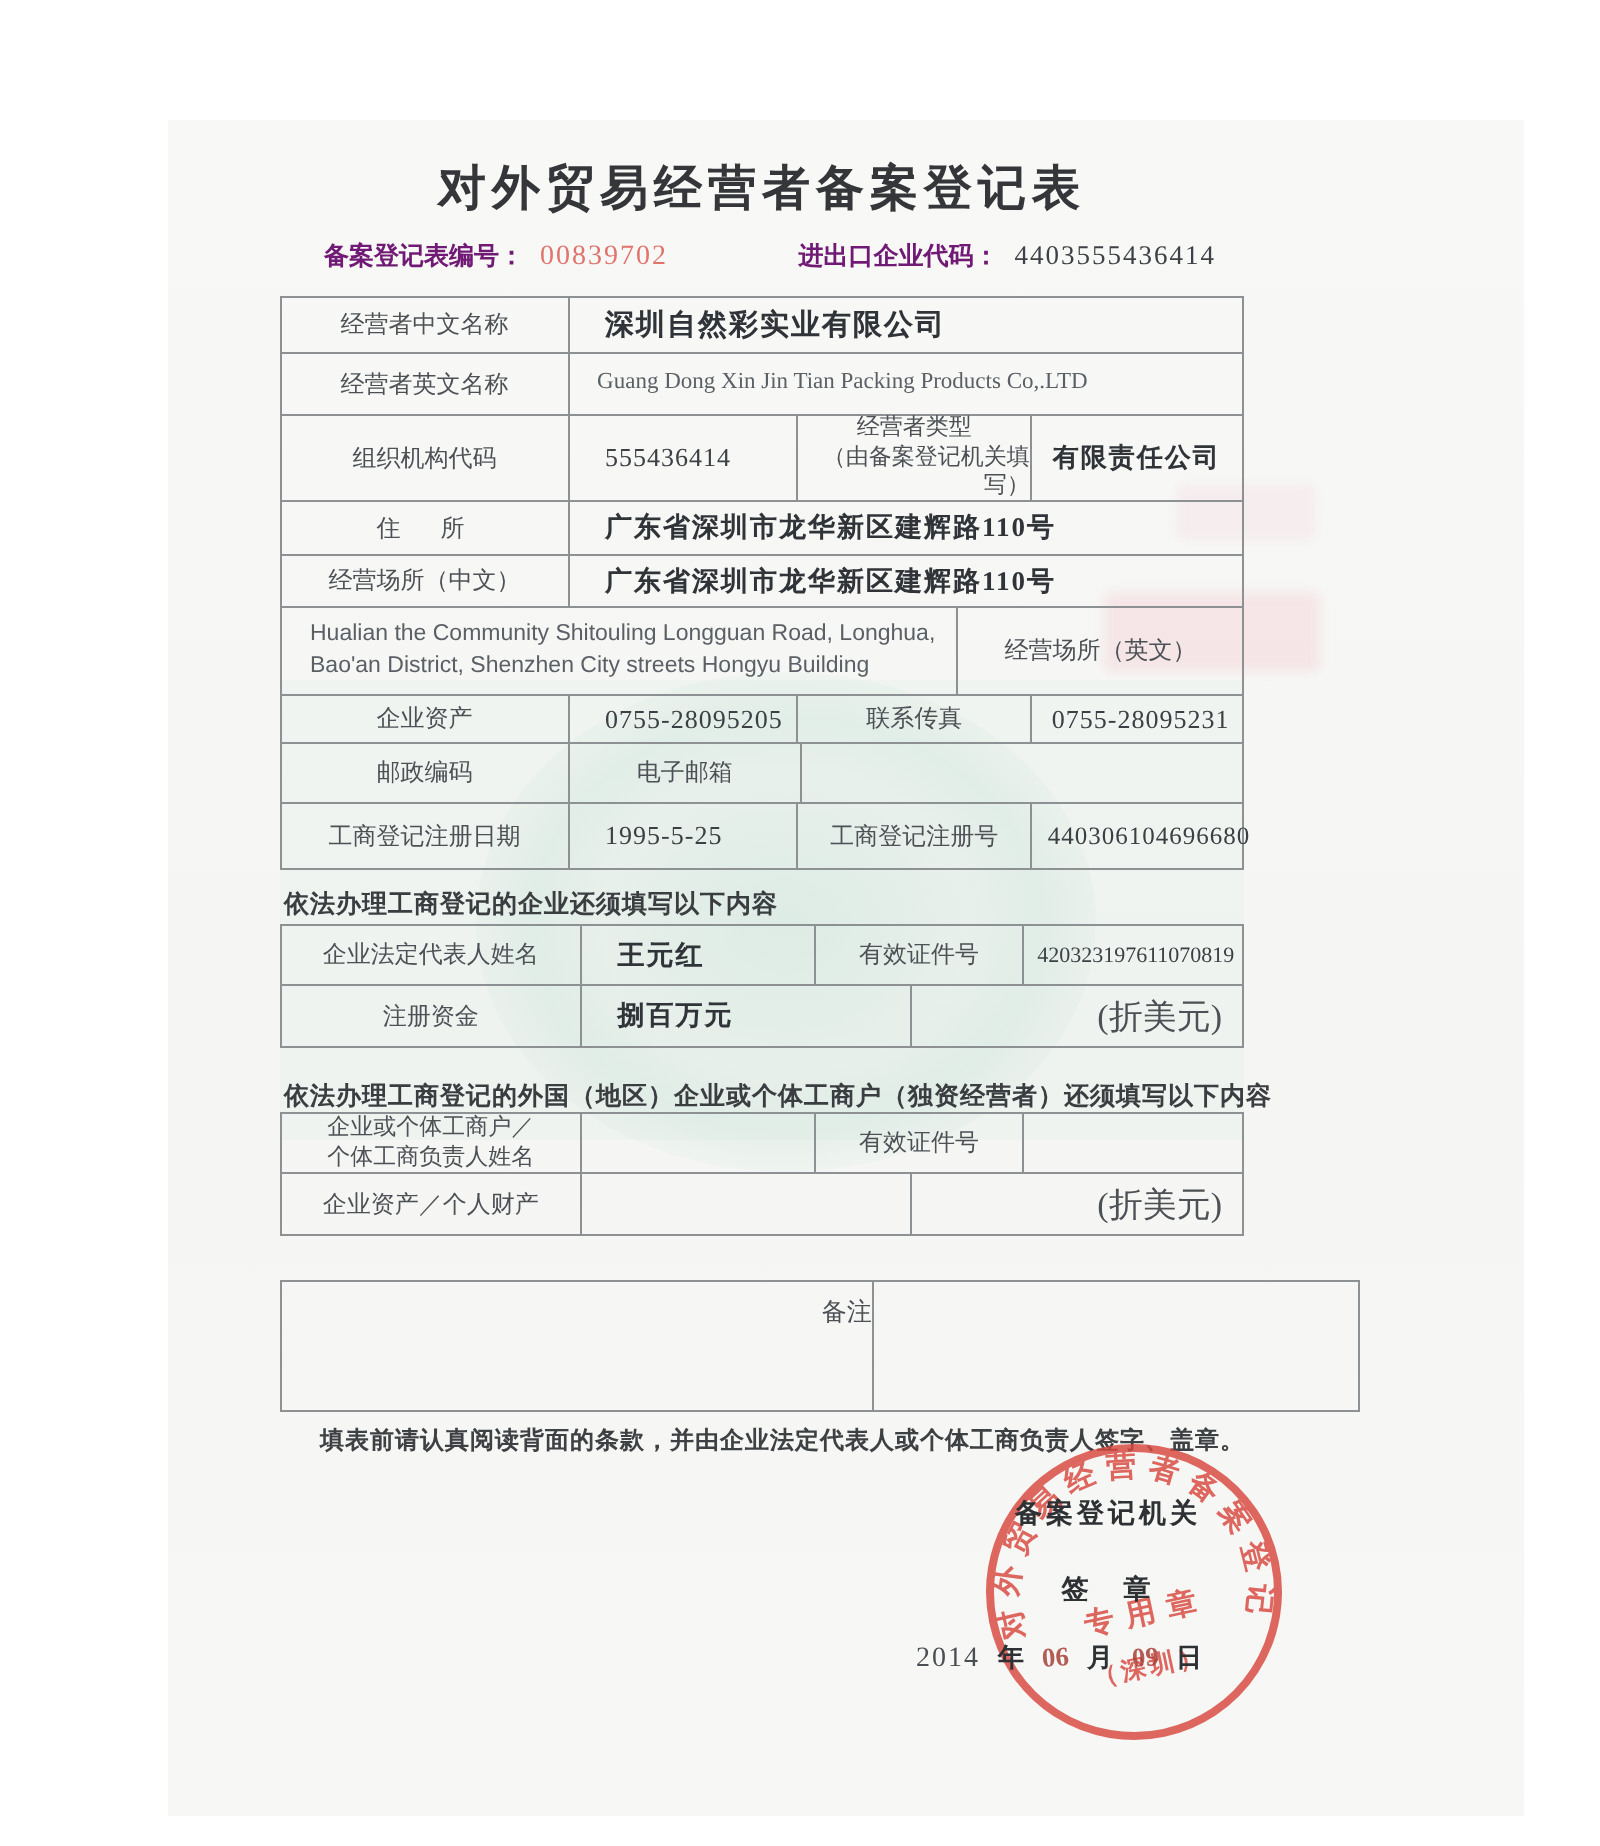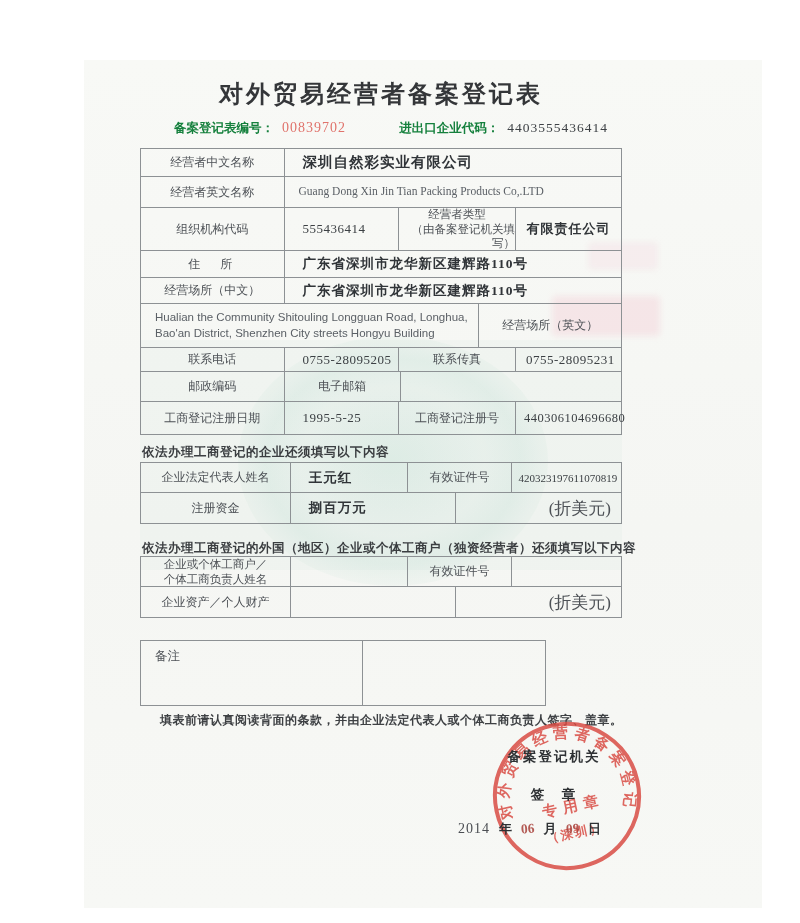--- a/index.html
+++ b/index.html
@@ -18,21 +18,21 @@
     background:rgba(242,168,186,0.22); filter:blur(3px); border-radius:4px; }
   .pinkpatch2 { position:absolute; left:588px; top:242px; width:70px; height:28px;
     background:rgba(242,168,186,0.12); filter:blur(3px); border-radius:4px; }
 
   .doc-title { position:absolute; left:140px; top:78px; width:482px; text-align:center;
     font-size:24px; font-weight:bold; letter-spacing:3px; color:#343639; }
 
   .header-line { position:absolute; left:140px; top:120px; width:482px; display:flex;
     justify-content:space-between; align-items:baseline; padding:0 14px 0 22px; }
   .hl-group { display:flex; align-items:baseline; gap:8px; }
-  .hl-label { font-size:12.5px; font-weight:bold; color:#15803d;margin-left:12px; }
+  .hl-label { font-size:12.5px; font-weight:bold; color:#701a75; }
   .form-no { font-family:"Liberation Serif", serif; font-size:14px; color:#e0736c; letter-spacing:1px; }
   .ie-code { font-family:"Liberation Serif", serif; font-size:13.5px; color:#3e4246; letter-spacing:1px; }
 
   .tbl { position:absolute; left:140px; width:482px; border:1px solid #8d9194; background:transparent; }
   .trow { display:flex; border-bottom:1px solid #8d9194; }
   .trow:last-child { border-bottom:none; }
   .cell { display:flex; align-items:center; min-width:0; }
   .cell + .cell { border-left:1px solid #8d9194;font-family:Liberation Serif, serif; }
   .c-label { justify-content:center; text-align:right; font-family:"Liberation Serif", serif;
     font-size:12px; color:#4d5156; line-height:1.25; }
@@ -46,22 +46,22 @@
     font-size:17px; color:#4d5156; }
 
   .w-label  { width:29.7%; } .w-rest { width:70.3%; }
   .w-b1 { width:29.7%; } .w-b2 { width:23.9%; } .w-b3 { width:24.3%; } .w-b4 { width:22.1%; }
   .w-s1 { width:31%; } .w-s2 { width:24.5%; } .w-s3 { width:21.5%; } .w-s4 { width:23%; }
   .w-t2 { width:34.5%; } .w-t3 { width:34.5%; }
 
   .section-heading { position:absolute; left:142px; width:500px; font-size:12.5px; font-weight:bold;
     color:#3b3e41; letter-spacing:0.5px; }
 
-  .remark-box { position:absolute; left:140px; top:640px; width:406px; height:66px;
-    border:1px solid #8d9194; display:flex; }
+  .remark-box { position:absolute; left:140px; top:640px; width:540px; height:66px;
+    border:1px solid #8d9194; display:flex;text-align:right; }
   .remark-left { width:55%; border-right:1px solid #8d9194; padding:7px 0 0 14px;
     font-family:"Liberation Serif", serif; font-size:12.5px; color:#4d5156; }
   .remark-right { flex:1; }
 
   .footer-note { position:absolute; left:160px; top:712px; width:520px; font-size:12px;
     font-weight:bold; color:#3e4144; letter-spacing:0.5px; }
 
   .authority { position:absolute; left:488px; top:748px; width:132px; text-align:center;
     font-size:13.5px; font-weight:bold; color:#2e3134; letter-spacing:2px; z-index:3; }
   .sign { position:absolute; left:488px; top:786px; width:132px; text-align:center;
@@ -131,21 +131,21 @@
     <div class="cell c-val w-rest">广东省深圳市龙华新区建辉路110号</div>
   </div>
   <div class="trow" style="height:44px;">
     <div class="cell c-en w-rest" style="flex-direction:column; align-items:flex-start; justify-content:center;">
       <span>Hualian the Community Shitouling Longguan Road, Longhua,</span>
       <span>Bao'an District, Shenzhen City streets Hongyu Building</span>
     </div>
     <div class="cell c-label w-label">经营场所（英文）</div>
   </div>
   <div class="trow" style="height:24px;">
-    <div class="cell c-label w-b1">联系电话</div>
+    <div class="cell c-label w-b1">企业资产</div>
     <div class="cell c-num w-b2">0755-28095205</div>
     <div class="cell c-label w-b3">联系传真</div>
     <div class="cell c-num w-b4" style="padding-left:10px;">0755-28095231</div>
   </div>
   <div class="trow" style="height:30px;">
     <div class="cell c-label w-b1">邮政编码</div>
     <div class="cell c-label w-b3">电子邮箱</div>
     <div class="cell c-num w-b4"></div>
   </div>
   <div class="trow" style="height:32px;">

